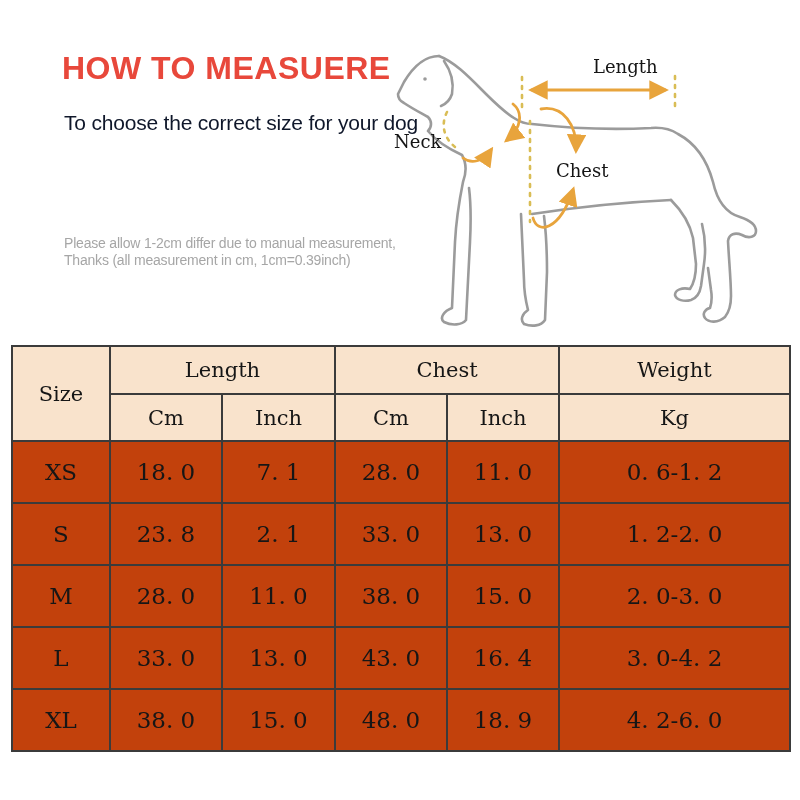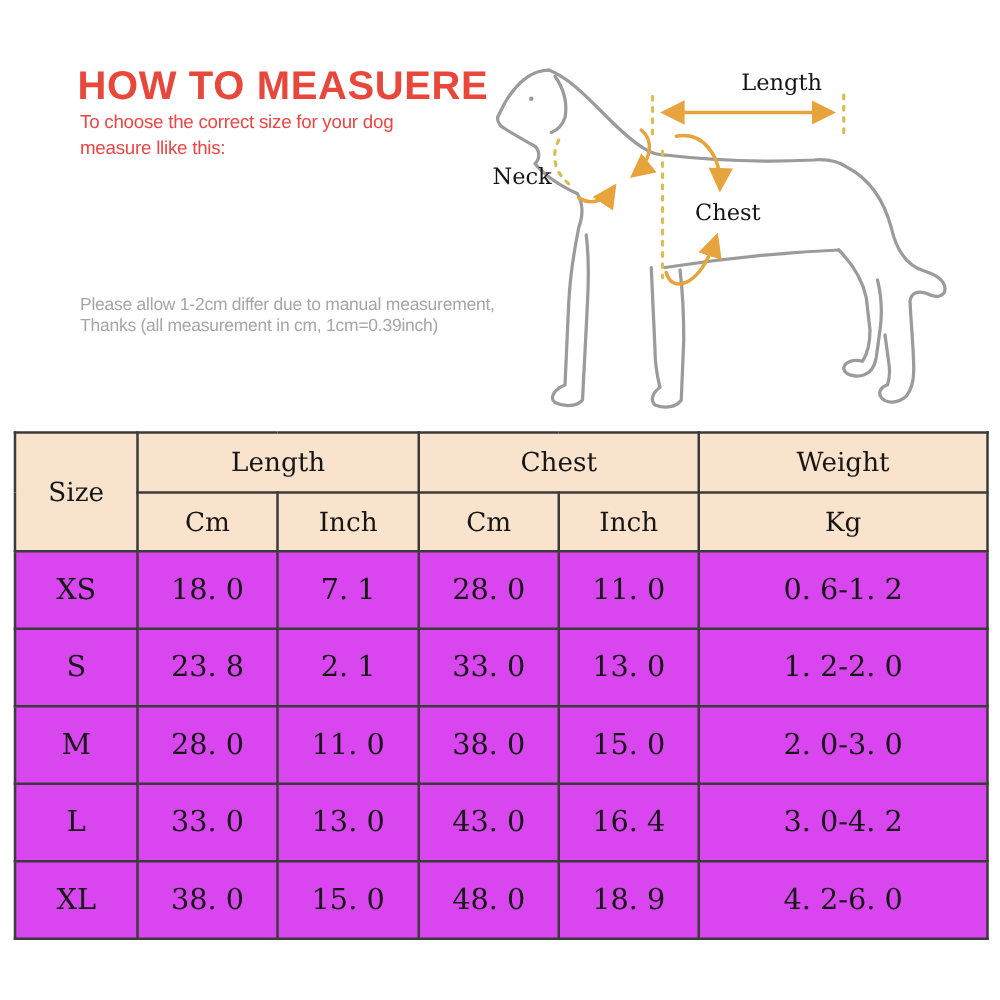--- a/index.html
+++ b/index.html
@@ -6,22 +6,22 @@
   .page {
     position:relative; width:800px; height:800px; background:#ffffff;
     overflow:hidden; font-family:"Liberation Sans", sans-serif;
   }
   .howto-title {
     position:absolute; left:62px; top:50px;
     font-size:32px; font-weight:bold; color:#e8483b; letter-spacing:0.5px;
     white-space:nowrap;
   }
   .subtitle {
-    position:absolute; left:64px; top:87px;
-    font-size:15px; color:#ef4444; line-height:21px; letter-spacing:-0.2px;
+    position:absolute; left:64px; top:112px;
+    font-size:21px; color:#0f172a; line-height:21px; letter-spacing:-0.2px;
   }
   .attn-title {
     position:absolute; left:62px; top:201px;
     font-size:29px; font-weight:bold; color:#e8483b; letter-spacing:0.5px;
   }
   .attn-body {
     position:absolute; left:64px; top:235px;
     font-size:14px; font-weight:normal; color:#a6a6a6; line-height:17px; letter-spacing:-0.2px;
   }
   .dog-svg { position:absolute; left:375px; top:30px; width:420px; height:315px; }
@@ -32,35 +32,34 @@
   .size-table {
     position:absolute; left:11px; top:345px; width:778px;
     border-collapse:collapse; table-layout:fixed;
     font-family:"DejaVu Serif", serif; color:#161616;
   }
   .size-table th, .size-table td {
     border:2px solid #3b3b3b; text-align:center; vertical-align:middle;
     padding:0; font-weight:normal;
   }
   .size-table thead th { background:#f9e3cc; font-size:21px; }
-  .size-table tbody td { background:#d946ef; font-size:23px; }
+  .size-table tbody td { background:#c2410c; font-size:23px; }
   tr.h1 { height:48px; }
   tr.h2 { height:47px; }
   tr.datarow { height:62px; }
 </style>
 </head>
 <body>
 
 <div class="page">
 
   <div class="howto-title">HOW TO MEASUERE</div>
 
   <div class="subtitle">
     <div>To choose the correct size for your dog</div>
-    <div>measure llike this:</div>
   </div>
 
 
   <div class="attn-body">
     <div>Please allow 1-2cm differ due to manual measurement,</div>
     <div>Thanks (all measurement in cm, 1cm=0.39inch)</div>
   </div>
 
   <svg class="dog-svg" viewBox="0 0 420 315">
     <defs>

